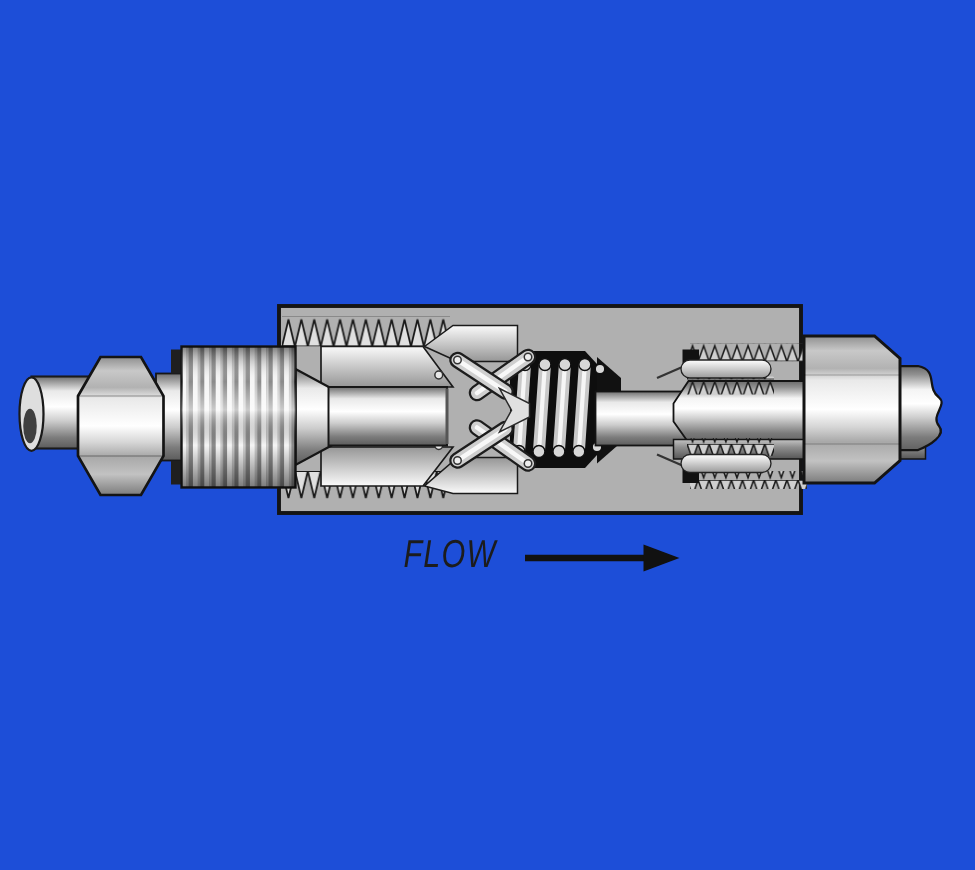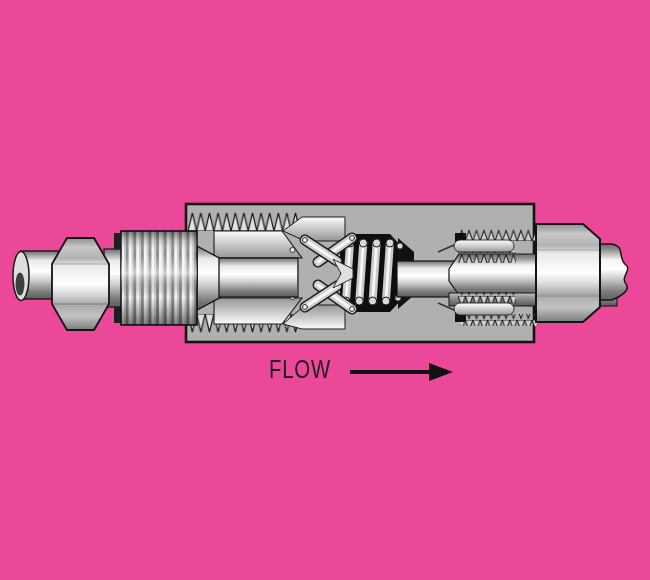--- a/index.html
+++ b/index.html
@@ -1,17 +1,17 @@
 <!DOCTYPE html>
 <html><head>
 <meta charset="utf-8">
 <style>
   html,body{margin:0;padding:0;background:#ffffff;}
   body{width:650px;height:580px;overflow:hidden;}
-  .canvas{position:relative;width:650px;height:580px;background:#ec4899;}
+  .canvas{position:relative;width:650px;height:580px;background:#1d4ed8;font-style:italic;}
   .canvas svg{position:absolute;left:0;top:0;display:block;}
   .flow-text{font-family:"Liberation Sans","DejaVu Sans",sans-serif;letter-spacing:1px;}
 </style>
 </head>
 <body>
 
 <div class="canvas">
 <svg width="650" height="580" viewBox="0 0 650 580">
   <defs>
     <linearGradient id="gTube" x1="0" y1="0" x2="0" y2="1">

